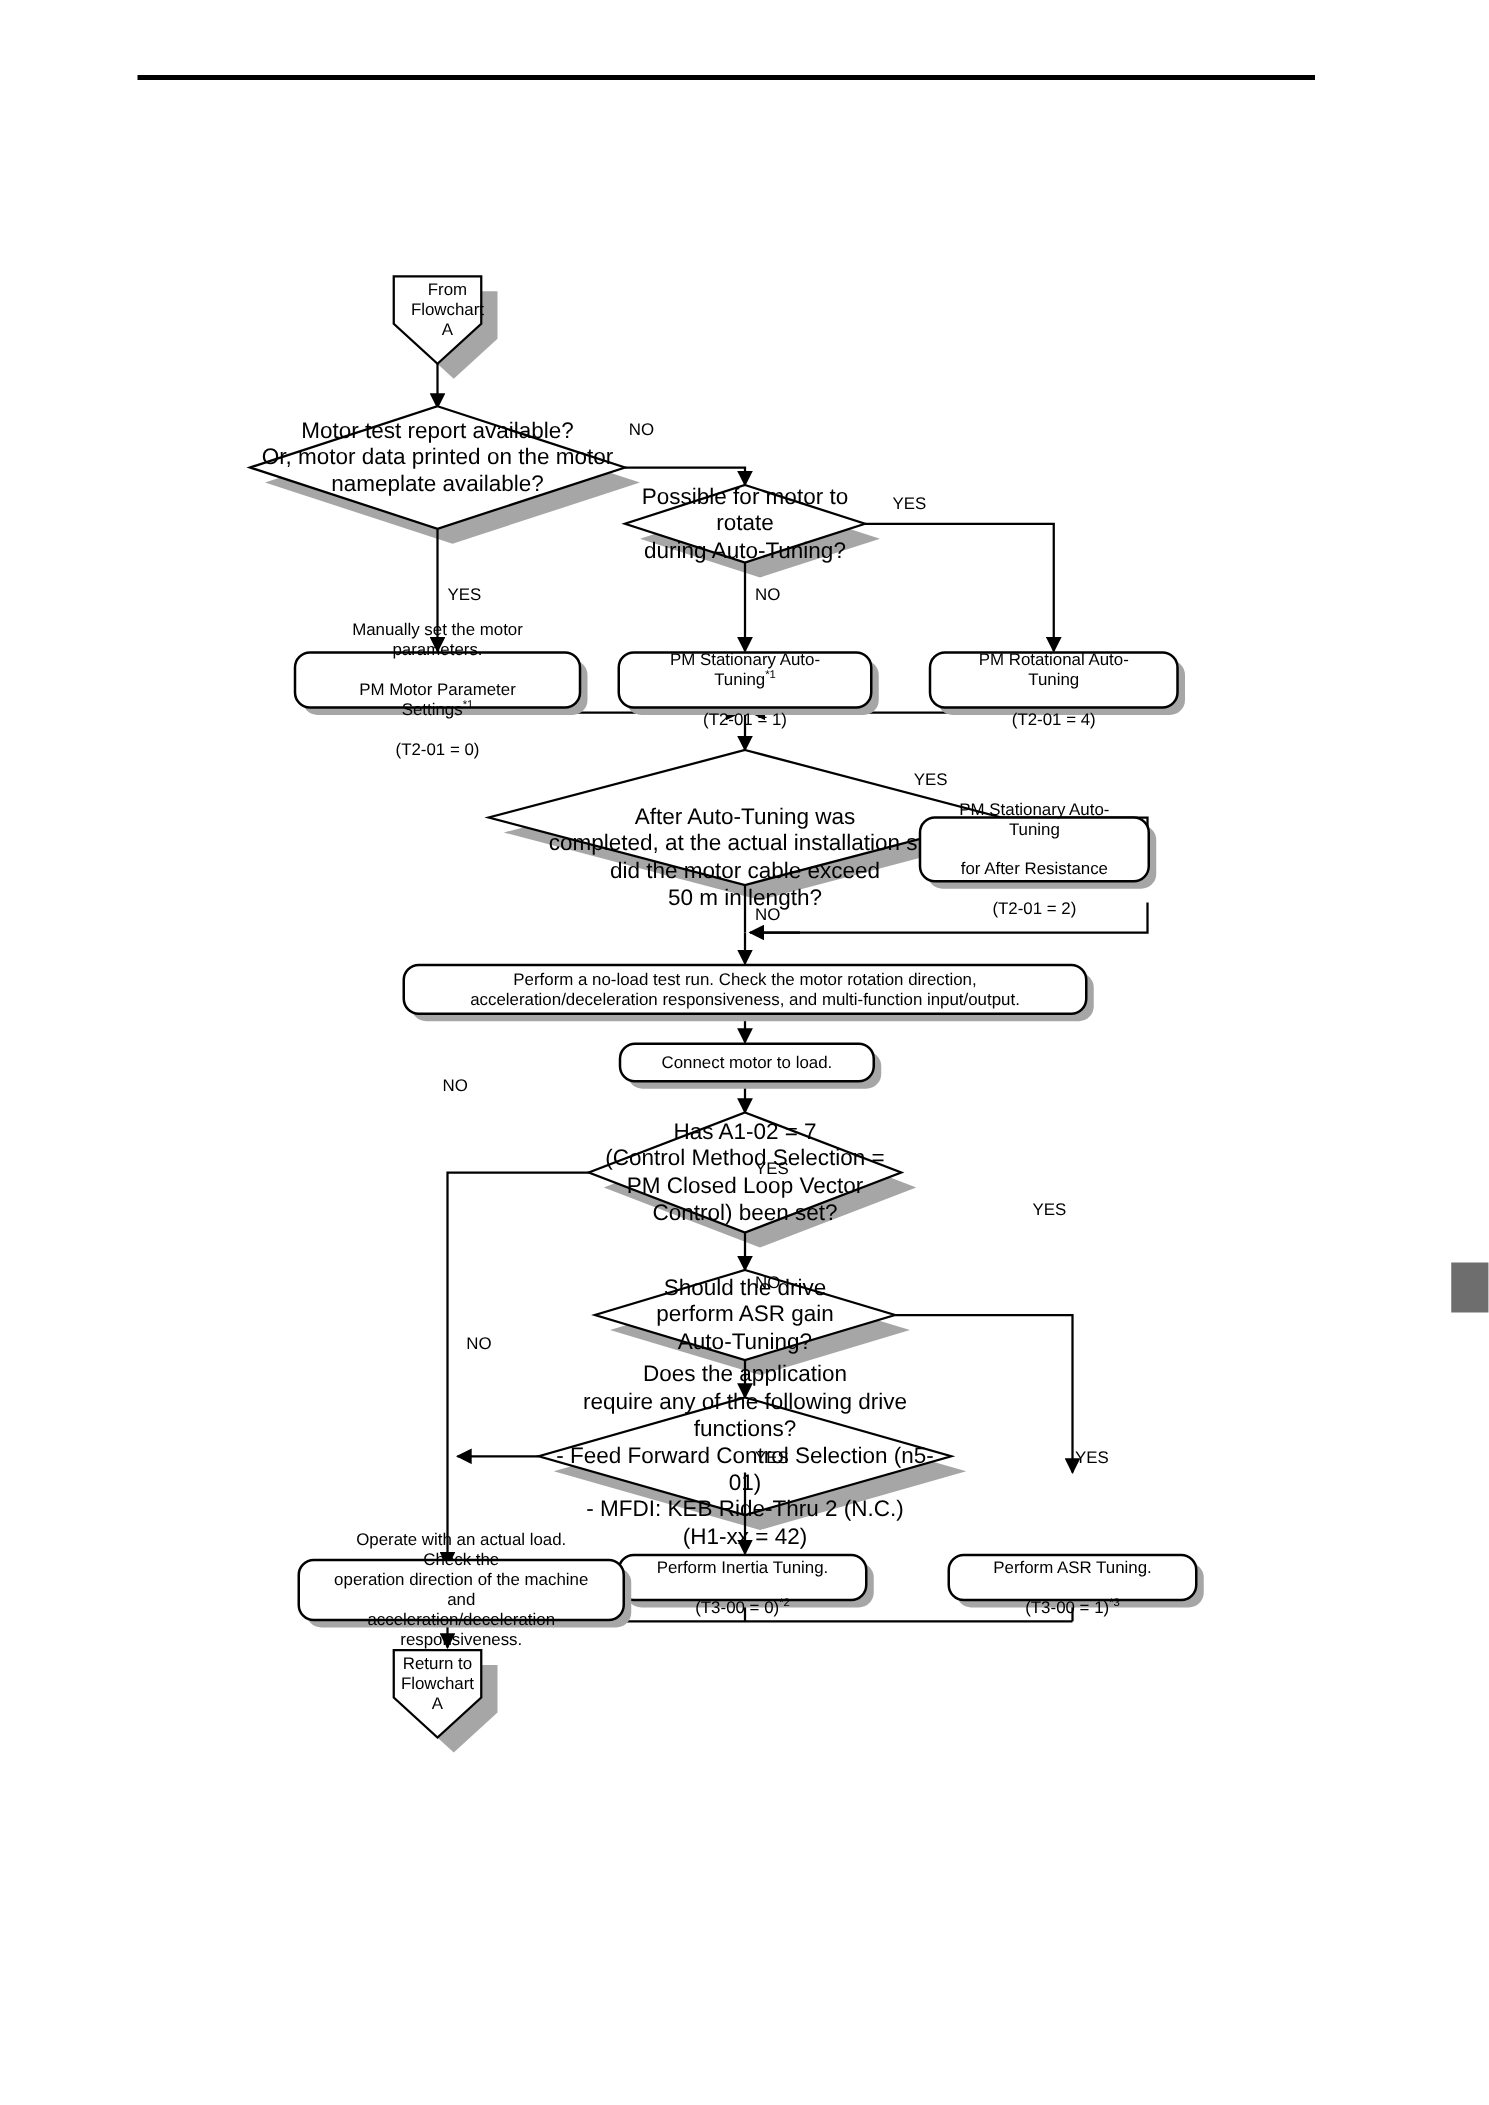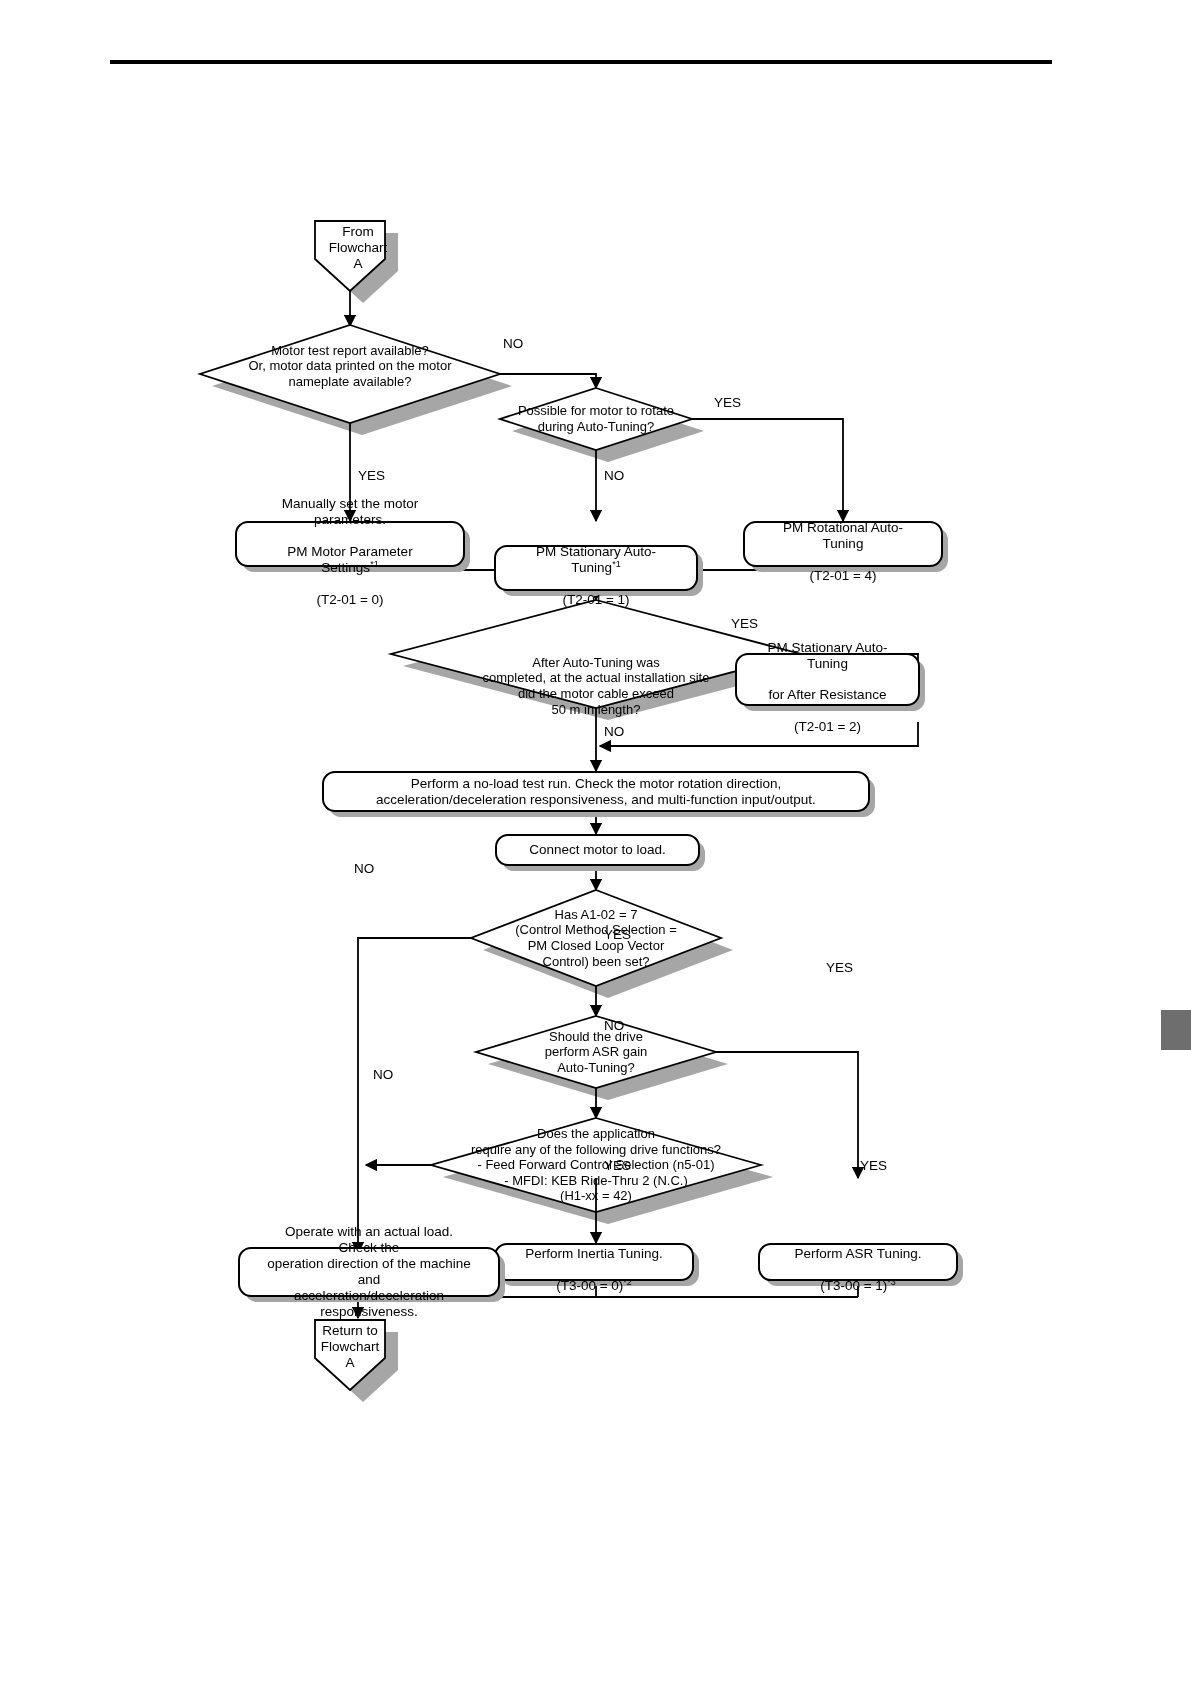--- a/index.html
+++ b/index.html
@@ -65,21 +65,21 @@
     padding: 3px 24px;
     box-shadow: 6px 6px 0 -1px #a6a6a6;
   }
   
   .diamond-text {
     position: absolute;
     display: flex;
     align-items: center;
     justify-content: center;
     text-align: center;
-    font-size: 13px;
+    font-size: 18px;
     line-height: 1.2;
     white-space: pre-line;
     background: transparent;
   }
   
   .term-text {
     position: absolute;
     display: flex;
     align-items: center;
     justify-content: center;
@@ -230,21 +230,21 @@
 (H1-xx = 42)</div>
 
   <div class="node proc" style="left:235px; top:521px; width:230px; height:46px;">
     <div>
       <span>Manually set the motor parameters.</span><br>
       <span>PM Motor Parameter Settings</span><sup class="fn">*1</sup><br>
       <span>(T2-01 = 0)</span>
     </div>
   </div>
 
-  <div class="node proc" style="left:494px; top:521px; width:204px; height:46px;margin-top:24px;">
+  <div class="node proc" style="left:494px; top:521px; width:204px; height:46px;">
     <div>
       <span>PM Stationary Auto-Tuning</span><sup class="fn">*1</sup><br>
       <span>(T2-01 = 1)</span>
     </div>
   </div>
 
   <div class="node proc" style="left:743px; top:521px; width:200px; height:46px;">
     <div>
       <span>PM Rotational Auto-Tuning</span><br>
       <span>(T2-01 = 4)</span>

